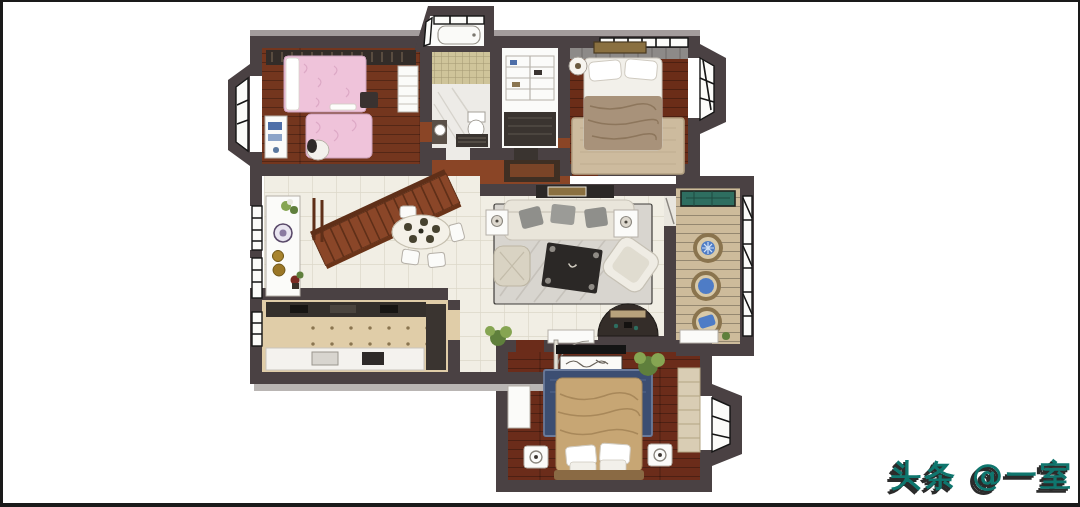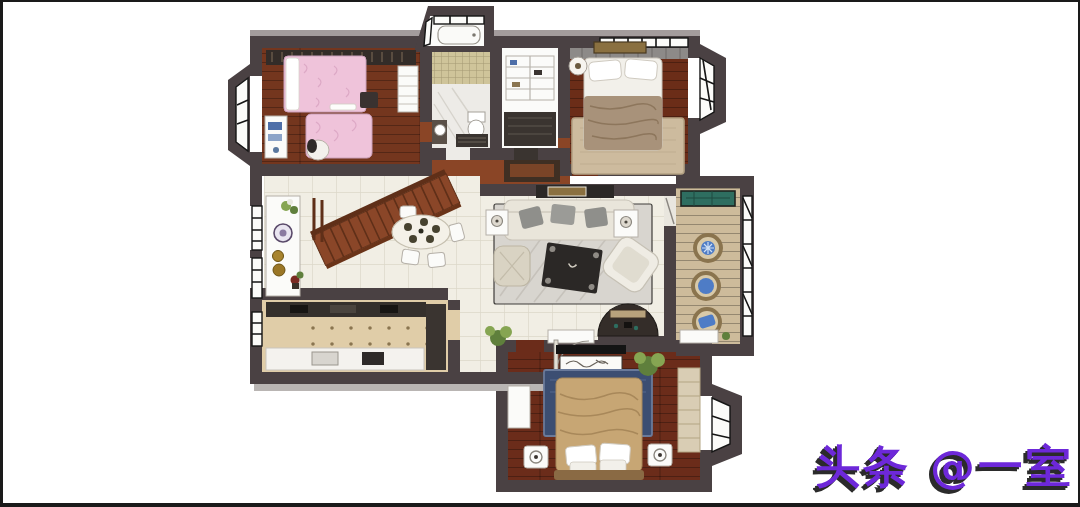--- a/index.html
+++ b/index.html
@@ -10,22 +10,22 @@
   #edge-top{left:0;top:0;width:1080px;height:2px;}
   #edge-bottom{left:0;bottom:0;width:1080px;height:4px;}
   #edge-left{left:0;top:0;width:3px;height:507px;}
   #edge-right{right:0;top:0;width:2px;height:507px;}
   svg{position:absolute;left:0;top:0;}
   .w{fill:var(--wall);}
   .wl{fill:var(--wall-light);}
   .winpane{fill:var(--white);stroke:#151515;stroke-width:1.4;}
   .mull{stroke:#151515;stroke-width:1.6;fill:none;}
   .whitebox{fill:var(--white);stroke:#b5b0a8;stroke-width:1;}
-  #watermark{position:absolute;right:6px;bottom:10px;font-size:45px;font-weight:bold;
-             letter-spacing:3px;color:#6d28d9;
+  #watermark{position:absolute;right:6px;bottom:10px;font-size:31px;font-weight:bold;
+             letter-spacing:3px;color:#0f766e;
              text-shadow:-4px 4px 0 var(--wm-shadow),-2px 2px 0 var(--wm-shadow);}
 </style>
 </head>
 <body>
 
 <div id="canvas">
   <div id="edge-top" class="edge"></div>
   <div id="edge-bottom" class="edge"></div>
   <div id="edge-left" class="edge"></div>
   <div id="edge-right" class="edge"></div>

